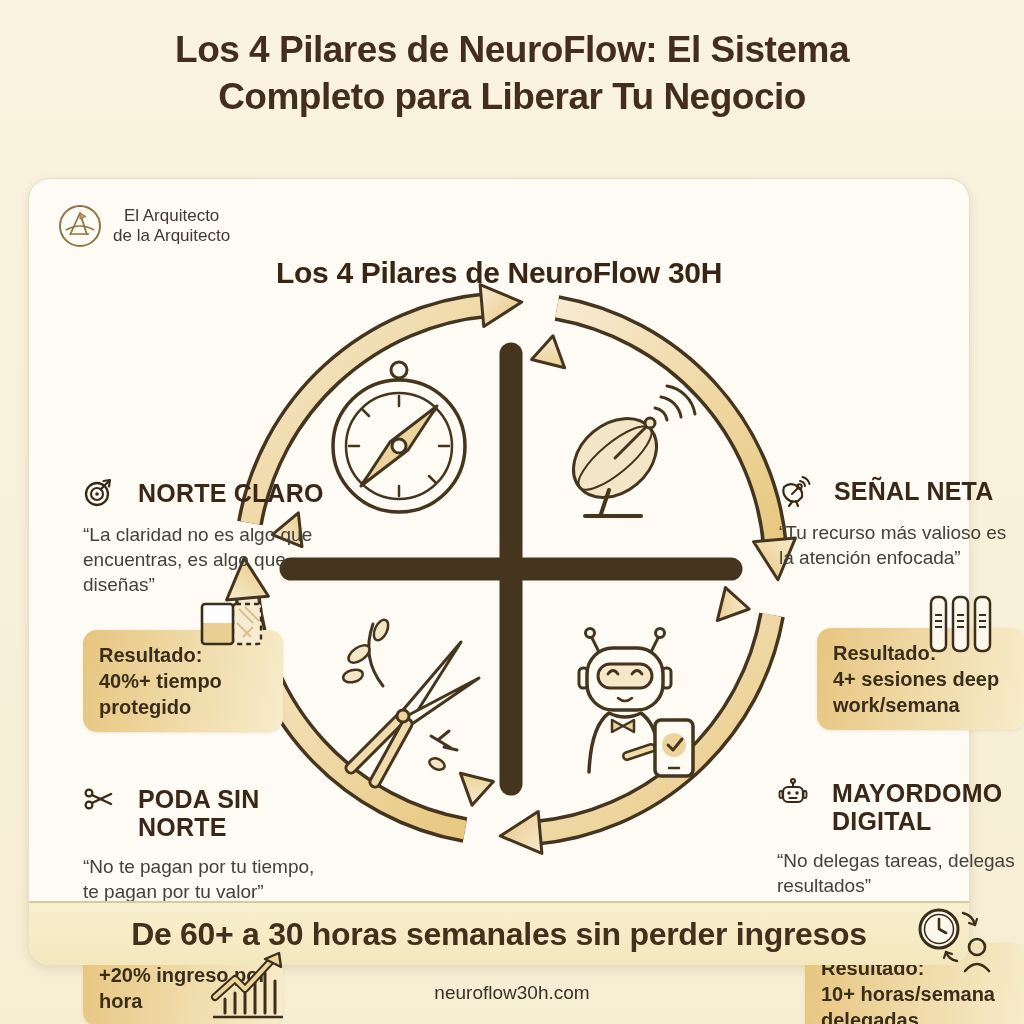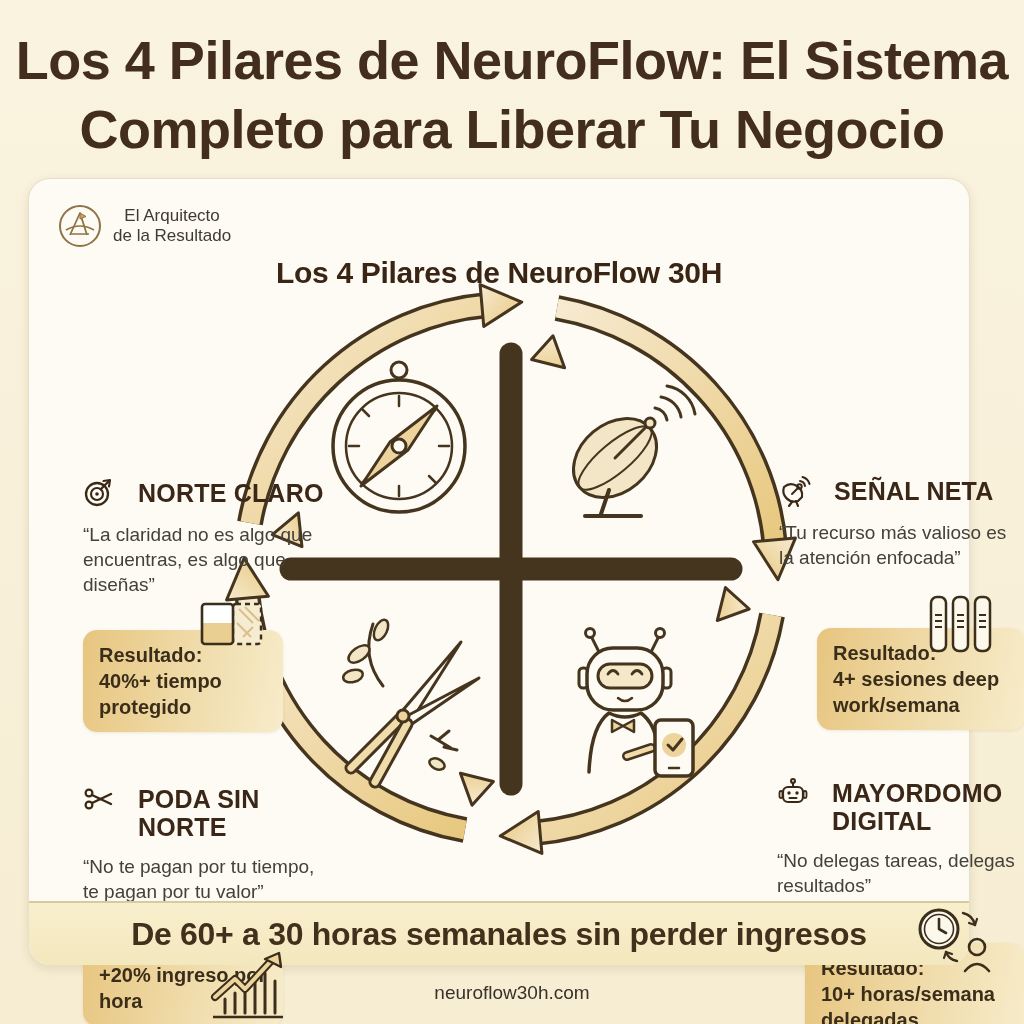--- a/index.html
+++ b/index.html
@@ -1,21 +1,21 @@
 <!DOCTYPE html>
 <html><head>
 <meta charset="utf-8">
 <style>
   html,body{margin:0;padding:0;}
   body{font-family:"Liberation Sans",sans-serif;background:#f7efd8;}
   #stage{position:relative;width:1024px;height:1024px;background:linear-gradient(180deg,#faf3df 0%,#f6edd3 100%);overflow:hidden;margin:0 auto;}
 
   
   .headline{position:absolute;top:26px;left:0;width:100%;text-align:center;
-    color:#432d1c;font-weight:700;font-size:54px;line-height:1.28;letter-spacing:-0.5px;}
+    color:#432d1c;font-weight:700;font-size:37px;line-height:1.28;letter-spacing:-0.5px;}
 
   
   .card{position:absolute;left:28px;top:178px;width:940px;height:786px;background:#fdfbf4;
     border:1px solid #e6dfc9;border-radius:22px;box-shadow:0 3px 10px rgba(140,115,60,.18);}
 
   .brand{position:absolute;left:28px;top:24px;display:flex;align-items:center;gap:10px;}
   .brand-text{font-size:17px;line-height:1.2;color:#3f3a33;font-weight:500;text-align:center;}
 
   .card-title{position:absolute;top:30px;left:0;width:100%;text-align:center;
     font-size:30px;font-weight:800;color:#3a2515;letter-spacing:-0.3px;margin-top:47px;}
@@ -76,21 +76,21 @@
         <svg width="46" height="46" viewBox="0 0 46 46">
           <circle cx="23" cy="23" r="20" fill="#fdfbf4" stroke="#8f7446" stroke-width="2"></circle>
           <path d="M13,32 L23,10 L30,32" fill="none" stroke="#8f7446" stroke-width="1.8" stroke-linejoin="round"></path>
           <path d="M9,27 Q23,19 37,27" fill="none" stroke="#8f7446" stroke-width="1.6"></path>
           <path d="M23,10 l6,3.5 -6,2.5 z" fill="#caa35f" stroke="#8f7446" stroke-width="1"></path>
           <line x1="14" y1="31" x2="32" y2="31" stroke="#8f7446" stroke-width="1.5"></line>
         </svg>
       </span>
       <span class="brand-text">
         <span>El Arquitecto</span><br>
-        <span>de la Resultado</span>
+        <span>de la Arquitecto</span>
       </span>
     </div>
 
     <div class="card-title">Los 4 Pilares de NeuroFlow 30H</div>
 
     <svg class="diagram" viewBox="0 0 620 640">
       <defs>
         <linearGradient id="goldG" x1="0" y1="0" x2="1" y2="1">
           <stop offset="0" stop-color="#f7ead0"></stop>
             <stop offset="1" stop-color="#e8c87f"></stop>

